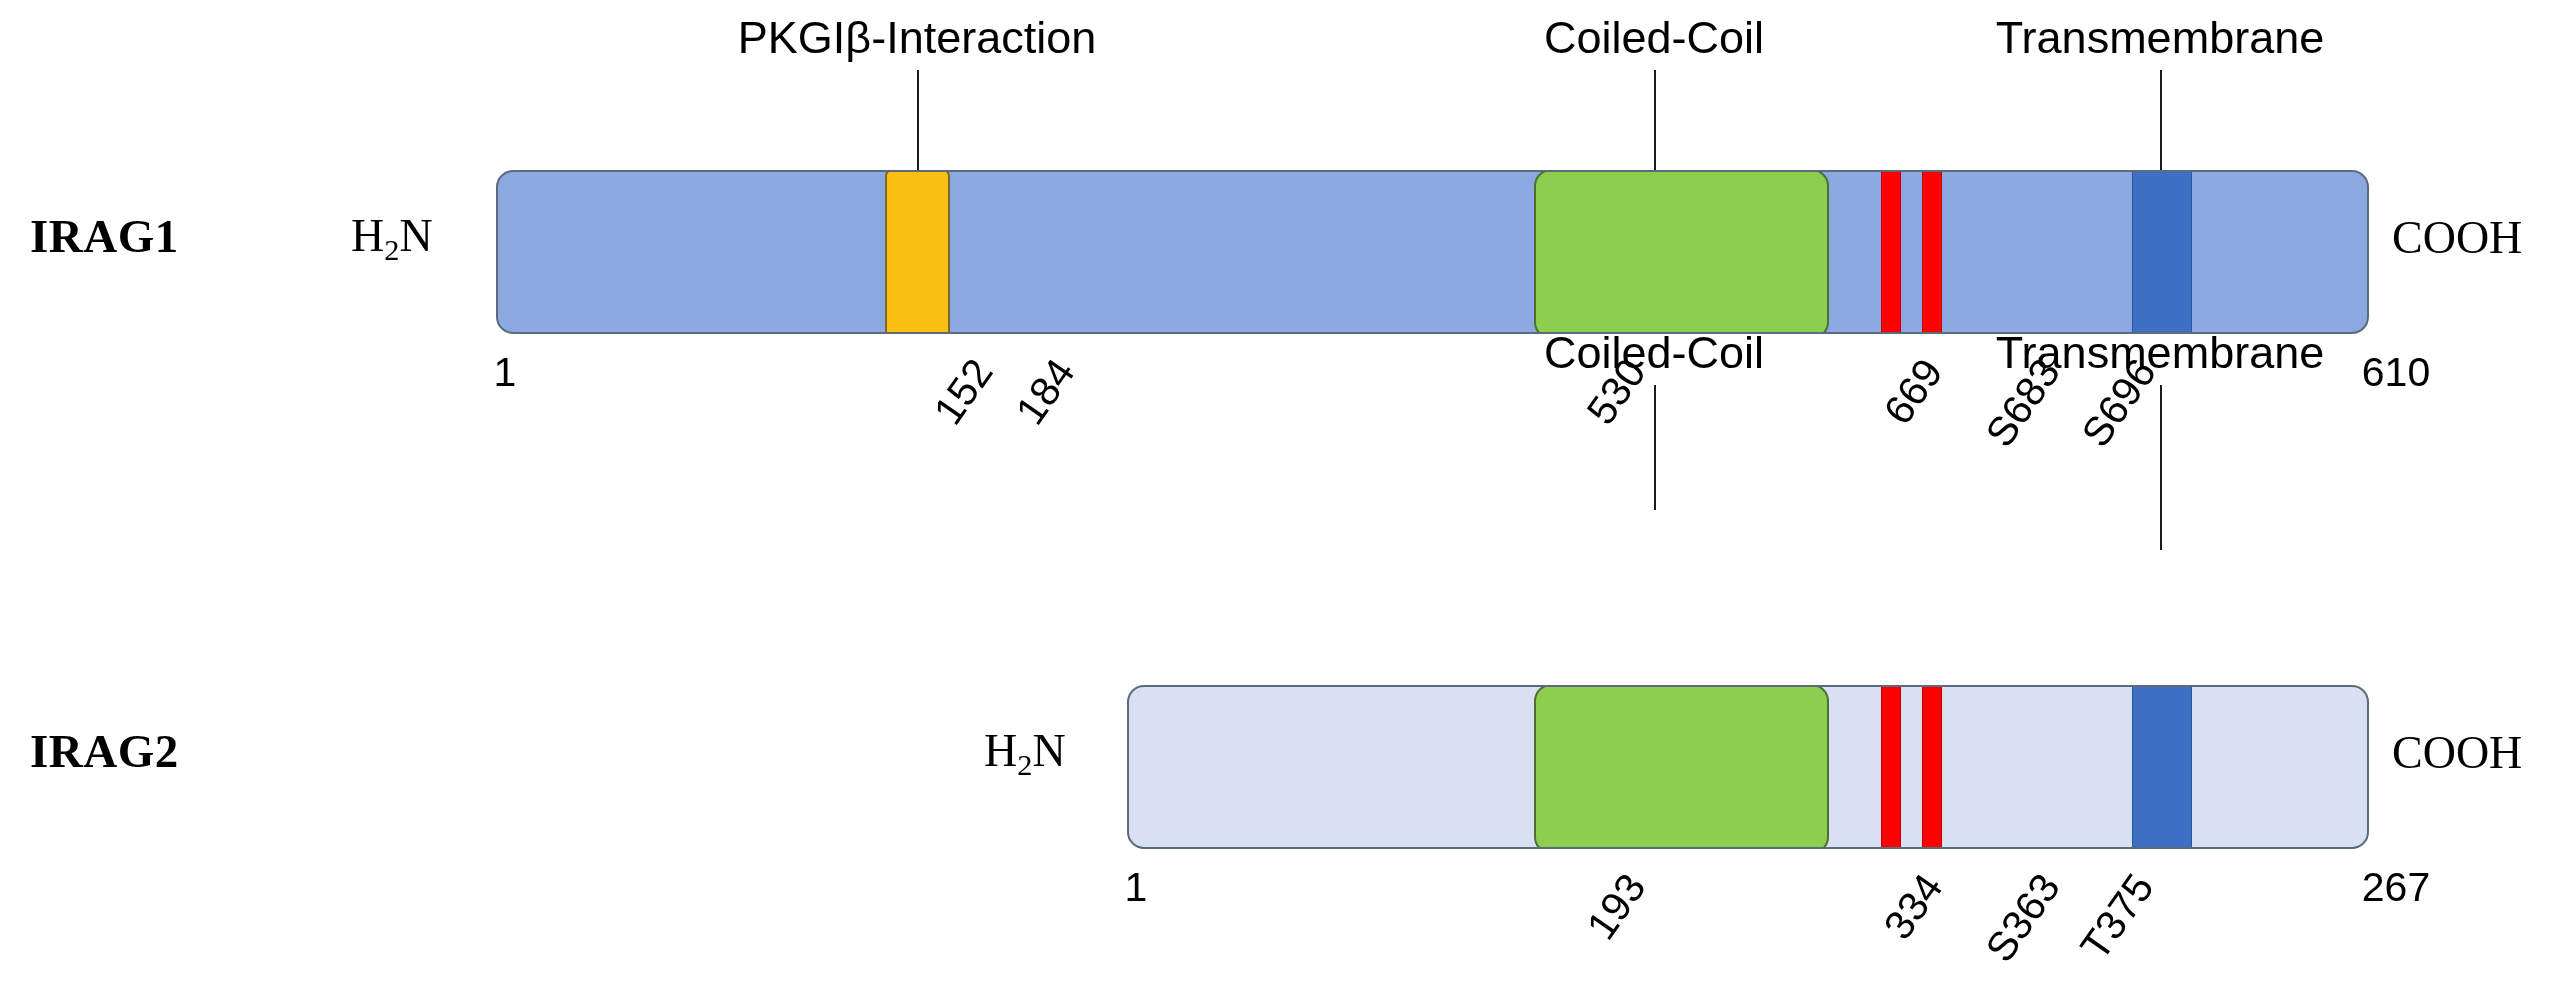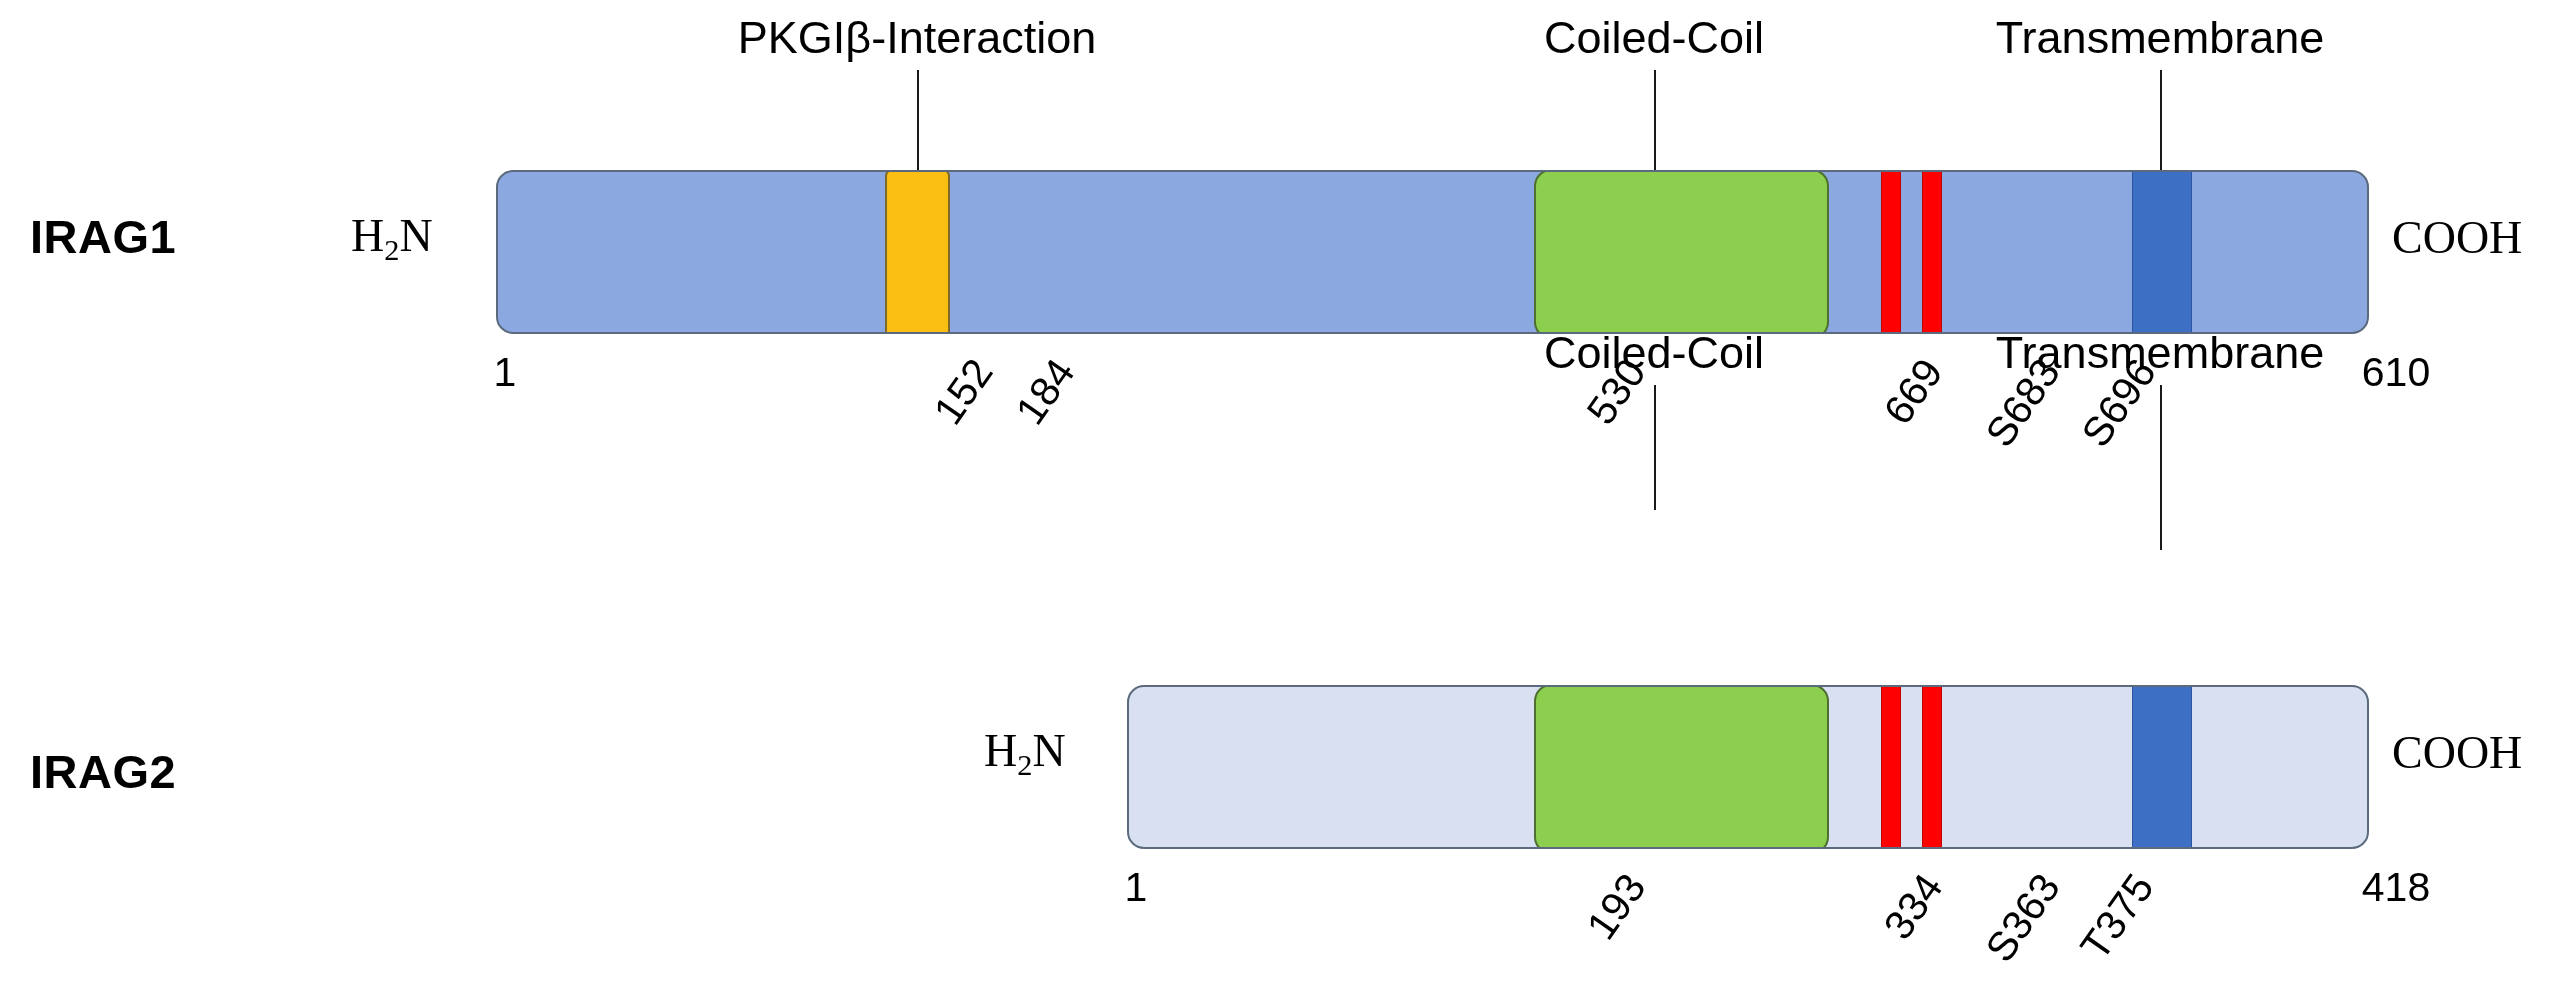--- a/index.html
+++ b/index.html
@@ -20,20 +20,21 @@
   }
   .abs { position: absolute; }
 
   
   .protein-name {
     font-size: 47px;
     font-weight: bold;
     letter-spacing: 0.5px;
     white-space: nowrap;
     line-height: 1;
+    font-family: Liberation Serif, serif;
   }
 
   
   .terminus {
     font-size: 46px;
     white-space: nowrap;
     line-height: 1;
     font-family: Liberation Serif, serif;
   }
   .terminus sub {
@@ -149,21 +150,21 @@
   <div class="abs resnum resnum-rot" style="left:2034px; top:352px;">S696</div>
 
   <div class="abs resnum resnum-straight" style="left:2396px; top:352px;">610</div>
 
   <div class="abs callout-label" style="left:1654px; top:328px; top:330px;">Coiled-Coil</div>
   <div class="abs leader-line" style="left:1654px; top:385px; height:125px;"></div>
 
   <div class="abs callout-label" style="left:2160px; top:330px;">Transmembrane</div>
   <div class="abs leader-line" style="left:2160px; top:385px; height:165px;"></div>
 
-  <div class="abs protein-name" style="left:30px; top:748px;">IRAG2</div>
+  <div class="abs protein-name" style="left:30px; top:728px;">IRAG2</div>
 
   <div class="abs terminus" style="left:984px; top:728px;"><span>H</span><sub>2</sub><span>N</span></div>
 
   <div class="abs bar bar-irag2" style="left:1127px; top:685px; width:1242px; height:164px;">
 
     <div class="feature feature-coil" style="left:405px; top:-3px; width:295px; height:170px;"></div>
 
     <div class="feature feature-phos" style="left:752px; top:-3px; width:20px; height:170px;"></div>
     <div class="feature feature-phos" style="left:793px; top:-3px; width:20px; height:170px;"></div>
 
@@ -173,15 +174,15 @@
   <div class="abs terminus" style="left:2392px; top:730px;">COOH</div>
 
   <div class="abs resnum resnum-straight" style="left:1136px; top:867px;">1</div>
 
   <div class="abs resnum resnum-rot" style="left:1551px; top:867px;">193</div>
   <div class="abs resnum resnum-rot" style="left:1848px; top:867px;">334</div>
 
   <div class="abs resnum resnum-rot" style="left:1938px; top:867px;">S363</div>
   <div class="abs resnum resnum-rot" style="left:2034px; top:867px;">T375</div>
 
-  <div class="abs resnum resnum-straight" style="left:2396px; top:867px;">418</div>
+  <div class="abs resnum resnum-straight" style="left:2396px; top:867px;">267</div>
 
 </div>
 
 </body></html>

